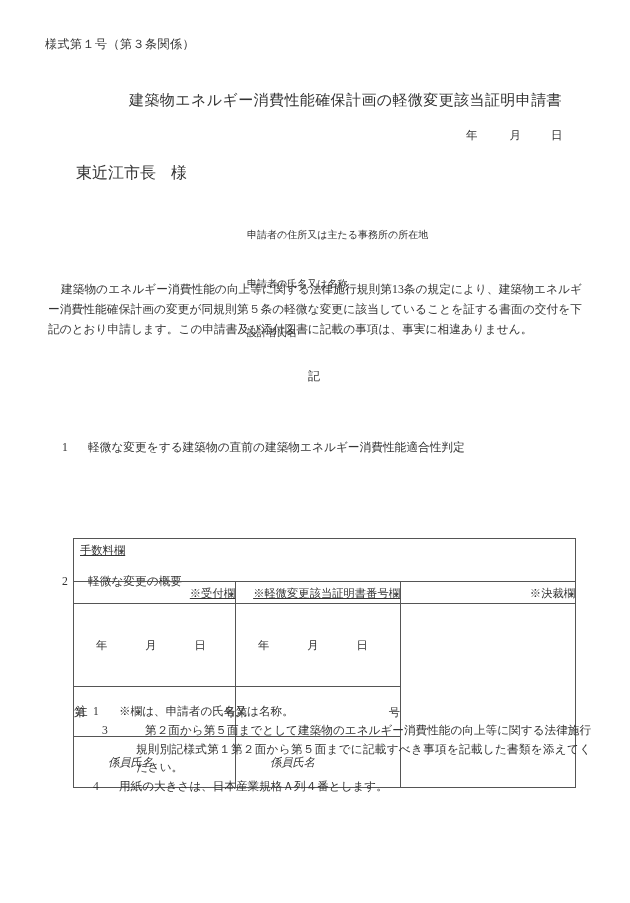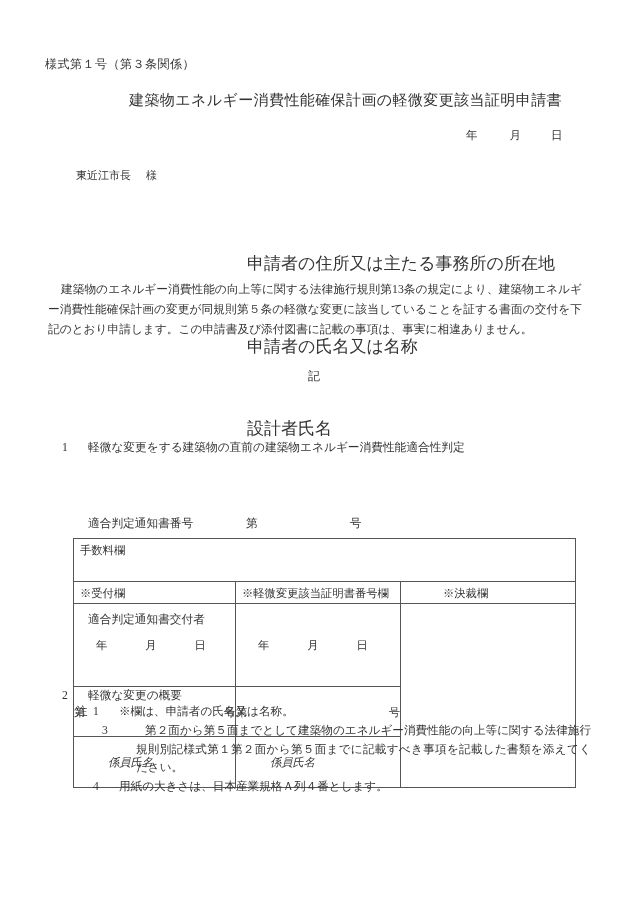--- a/index.html
+++ b/index.html
@@ -24,21 +24,21 @@
     width: 630px;
     height: 903px;
   }
 
   
   .abs { position: absolute; white-space: pre; }
 
   
   .form-number {
     left: 45px;
-    top: 56px;
+    top: 36px;
     font-size: 12px;
     letter-spacing: 0.5px;
   }
 
   
   .doc-title {
     left: 129px;
     top: 90px;
     font-size: 15px;
     letter-spacing: 0.4px;
@@ -50,30 +50,30 @@
     top: 127px;
     font-size: 11.5px;
   }
   .date-line .seg { display: inline-block; }
   .date-line .gap-y { display: inline-block; width: 32px; }
   .date-line .gap-m { display: inline-block; width: 30px; }
 
   
   .addressee {
     left: 76px;
-    top: 168px;
-    font-size: 11px;
+    top: 161px;
+    font-size: 16px;
   }
   .addressee .sama { display: inline-block; margin-left: 15px; }
 
   
   .applicant {
     left: 247px;
     top: 195px;
-    font-size: 17px;
+    font-size: 10px;
     line-height: 1.62;
   }
   .applicant div { white-space: pre; }
 
   
   .body-para {
     left: 48px;
     top: 280px;
     width: 534px;
     font-size: 11.7px;
@@ -123,23 +123,24 @@
   }
   table.fee-table td {
     border: 1px solid #555555;
     padding: 0;
     vertical-align: top;
     color: #333333;
   }
   .cell-pad {
     padding: 3px 0 2px 6px;
     white-space: pre;
+    text-decoration: underline;
   }
   .cell-fee { height: 42px; }
-  .cell-hdr { height: 17px; }
+  .cell-hdr { height: 17px; text-align: right; }
   .cell-row { height: 18px; }
   .ymd-cell {
     text-align: left;
     padding: 2px 0 2px 0;
     white-space: pre;
   }
   .ymd-inner {
     display: block;
     padding-left: 22px;
     white-space: pre;
@@ -209,24 +210,22 @@
     <div>設計者氏名</div>
   </div>
 
   <div class="abs body-para"><span class="indent"></span><span>建築物のエネルギー消費性能の向上等に関する法律施行規則第13条の規定により、建築物エネルギー消費性能確保計画の変更が同規則第５条の軽微な変更に該当していることを証する書面の交付を下記のとおり申請します。この申請書及び添付図書に記載の事項は、事実に相違ありません。</span></div>
 
   <div class="abs ki-marker">記</div>
 
   <div class="abs items">
     <div class="item-row"><span class="item-num">1</span><span>軽微な変更をする建築物の直前の建築物エネルギー消費性能適合性判定</span></div>
 
-    <div class="sub-row"><span class="sub-label lbl-w1">適合判定通知書番号</span><span>第</span><span class="dai-gap"></span><span>号</span></div>
-
-
-    <div class="sub-row"><span>適合判定通知書交付者</span></div>
+
+
 
     <div class="item-row"><span class="item-num">2</span><span>軽微な変更の概要</span></div>
   </div>
 
   <div class="fee-table-wrap">
     <table class="fee-table">
       <colgroup>
         <col style="width:81px">
         <col style="width:41px">
         <col style="width:40px">

